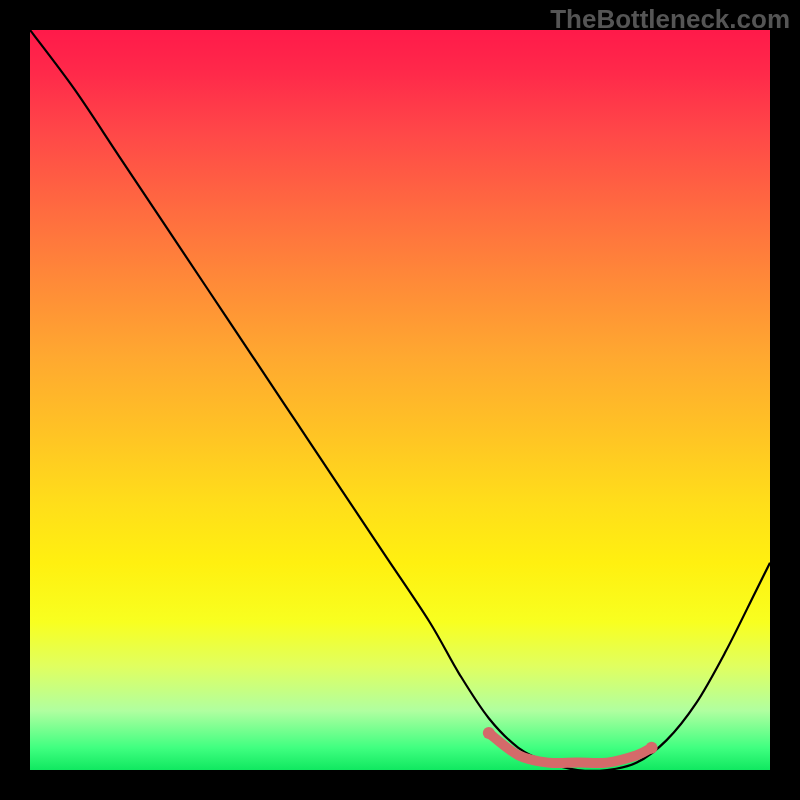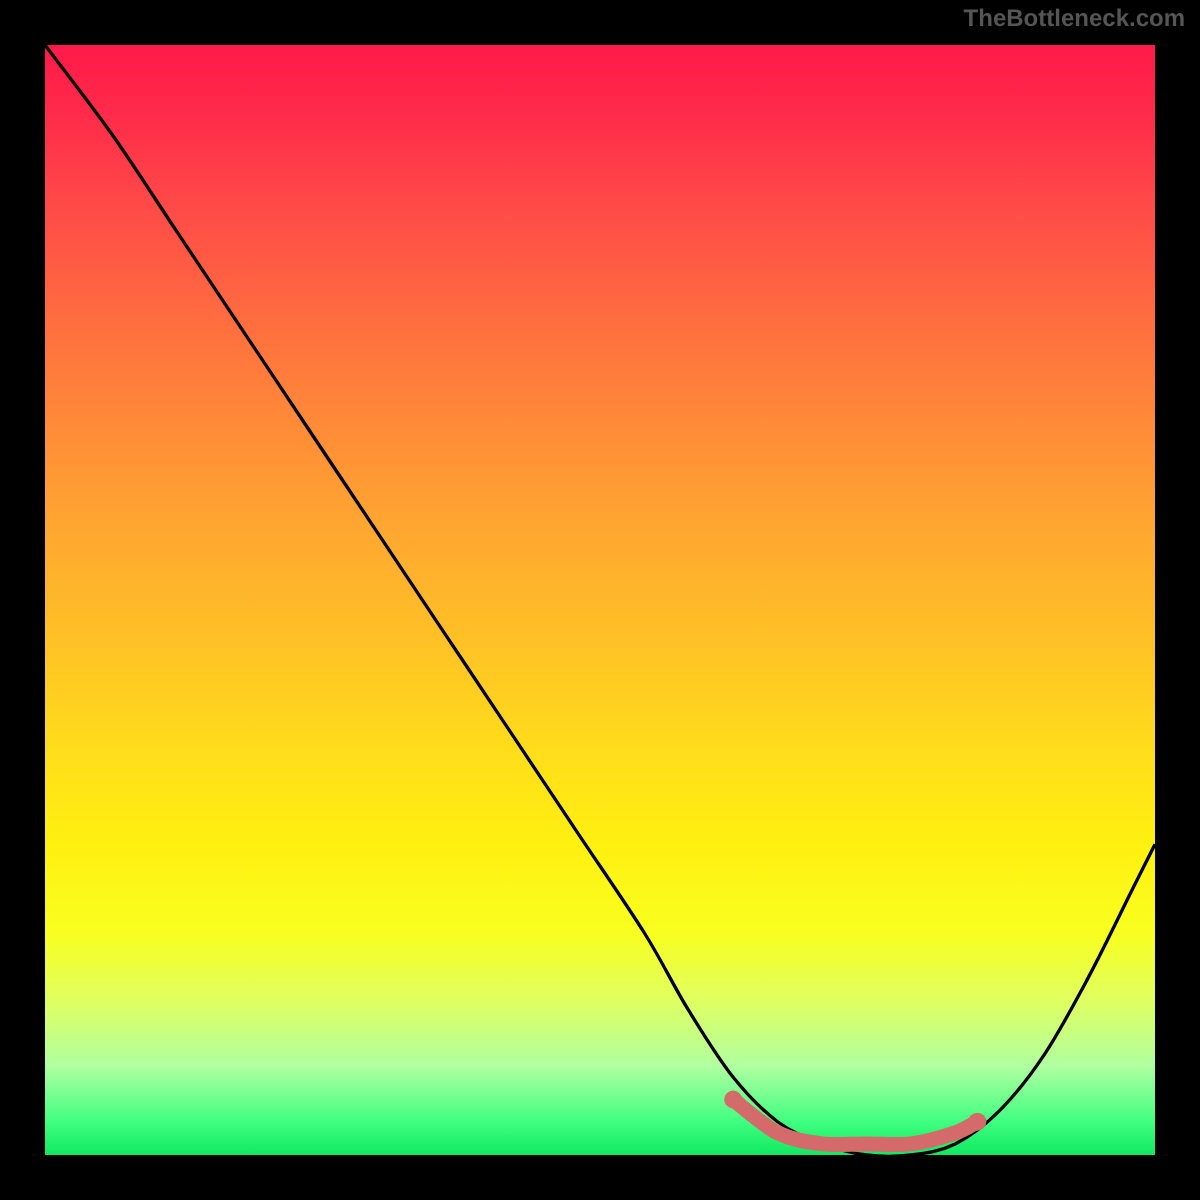--- a/index.html
+++ b/index.html
@@ -9,21 +9,21 @@
     background: #000;
     position: relative;
     font-family: Arial, sans-serif;
     overflow: hidden;
   }
   .watermark {
     position: absolute;
     top: 4px;
     right: 10px;
     color: #555;
-    font-size: 16px;
+    font-size: 26px;
     font-weight: bold;
     z-index: 10;
   }
   .plot-area {
     position: absolute;
     left: 30px;
     top: 30px;
     width: 740px;
     height: 740px;
     overflow: hidden;

